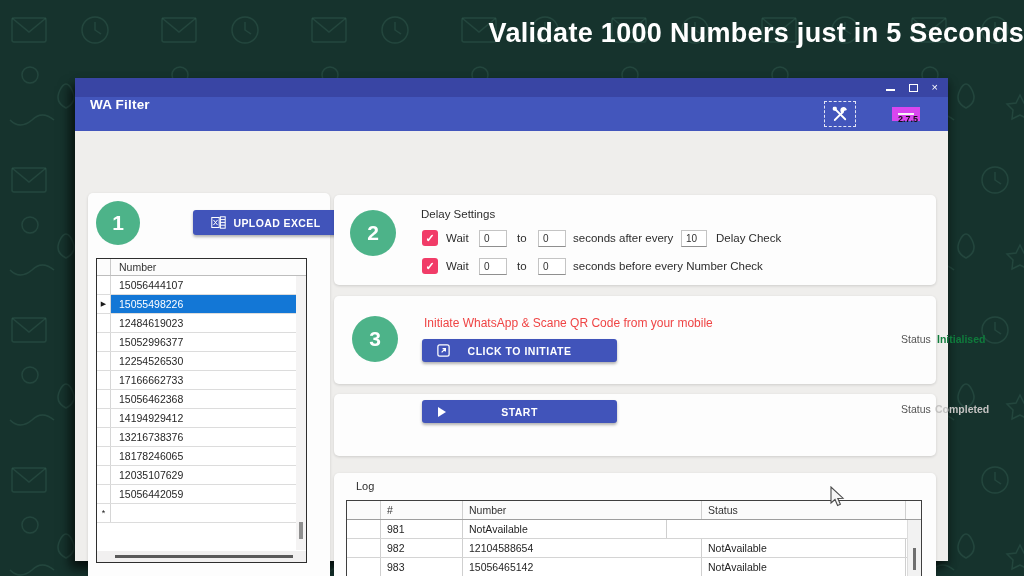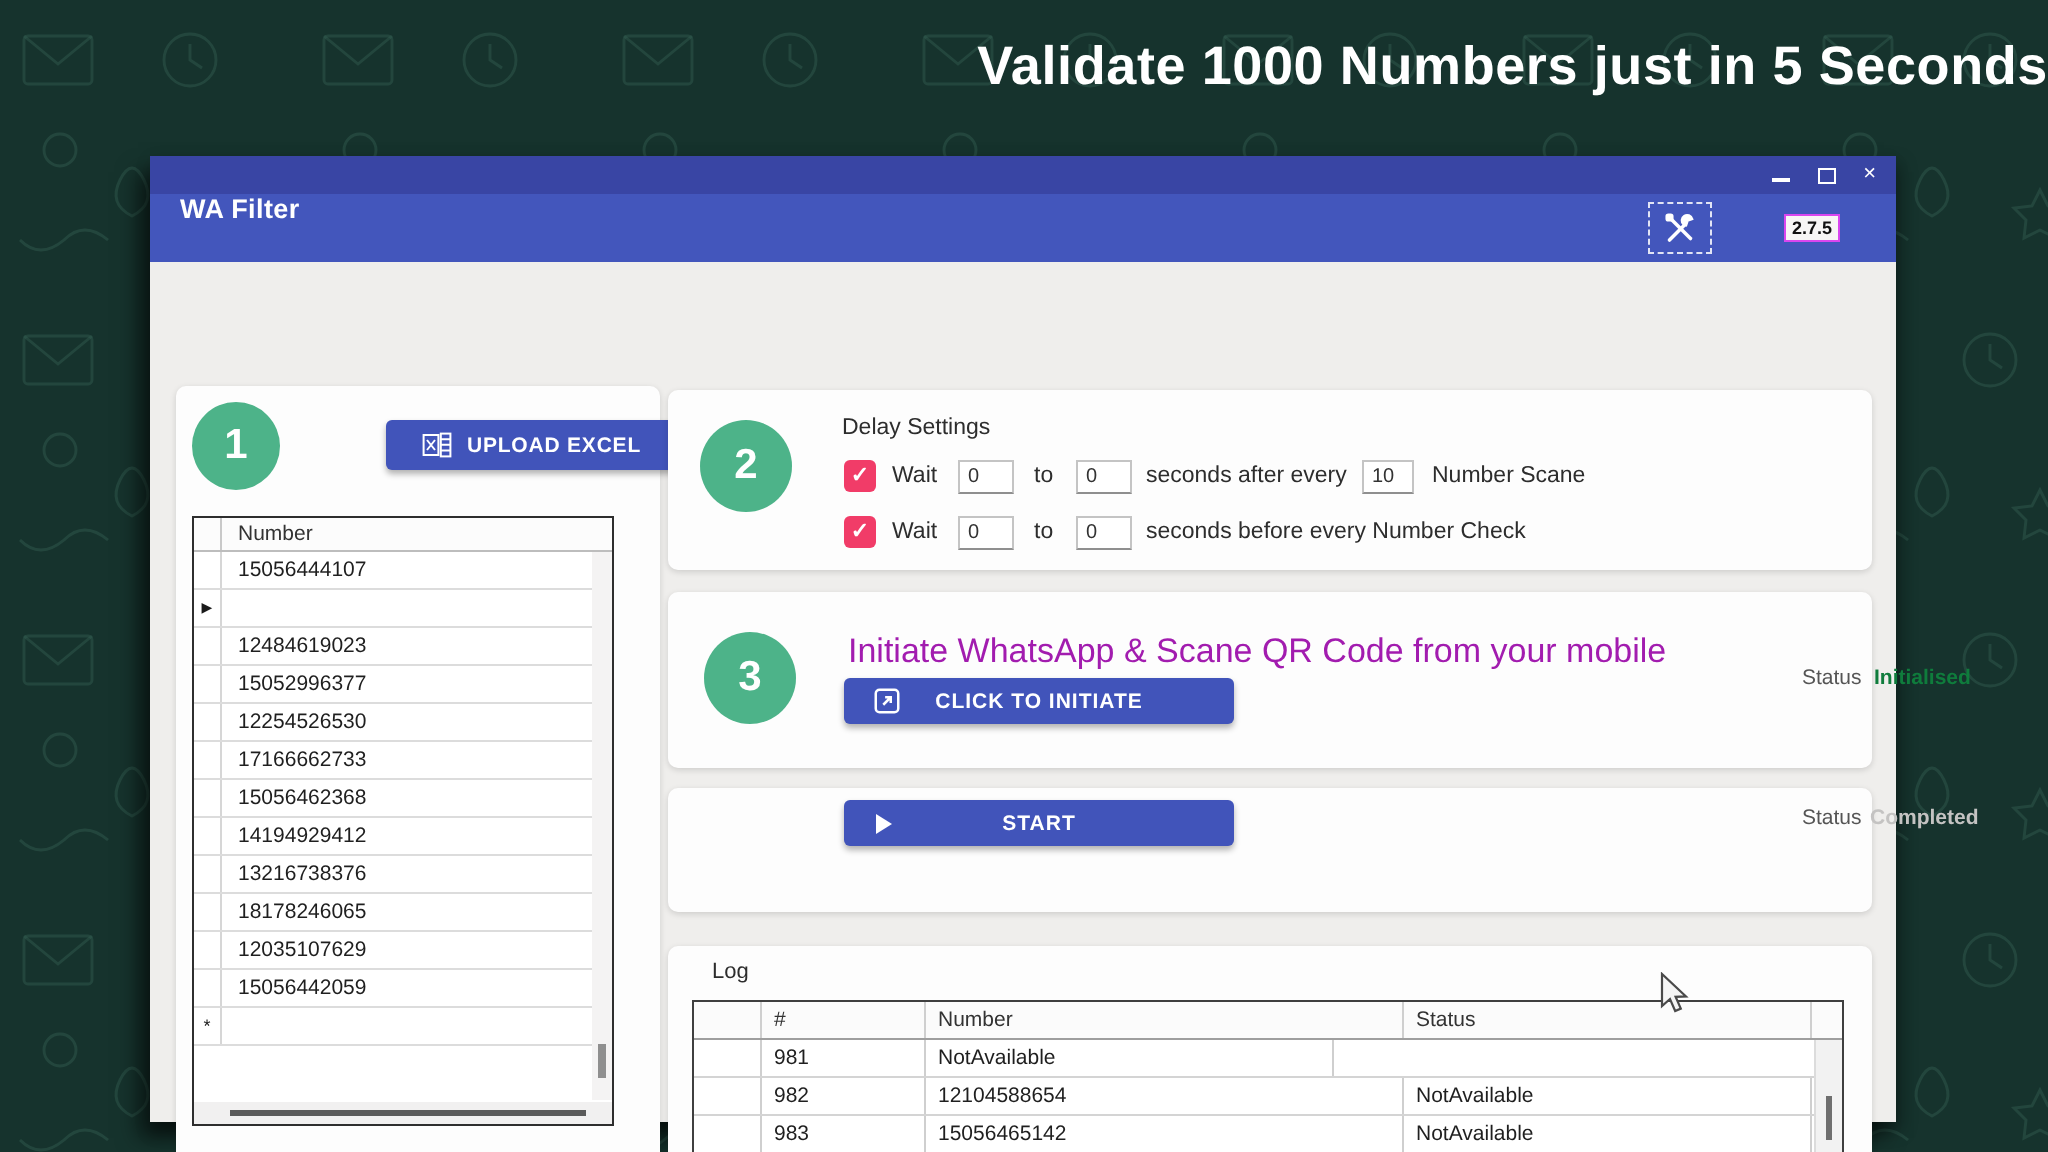--- a/index.html
+++ b/index.html
@@ -16,21 +16,21 @@
     box-shadow:-6px 8px 10px rgba(0,0,0,.55), 2px 4px 8px rgba(0,0,0,.35); background:#efeeec; }
   .win-strip { height:19px; background:#3945a4; display:flex; justify-content:flex-end; align-items:center; padding-right:10px; gap:14px; }
   .win-ctl { color:#fff; font-size:11px; line-height:1; cursor:default; }
   .ctl-min { width:9px; height:2px; background:#fff; margin-top:5px; }
   .ctl-max { width:9px; height:8px; border:1.6px solid #fff; }
   .win-toolbar { height:34px; background:#4356bc; position:relative; display:flex; align-items:flex-start; }
   .win-title { color:#fff; font-size:13.5px; font-weight:bold; margin-left:15px; letter-spacing:.2px; }
   .tools-box { position:absolute; right:92px; top:4px; width:32px; height:26px;
     border:1px dashed rgba(255,255,255,.85); display:flex; align-items:center; justify-content:center; }
   .version-box { position:absolute; right:28px; top:10px; width:28px; height:14px; background:#f7f6f5;
-    border:1px solid #d946ef; color:#111; font-size:9px; font-weight:bold; text-align:center; line-height:12px; }
+    border:6px solid #d946ef; color:#111; font-size:9px; font-weight:bold; text-align:center; line-height:12px; }
   .win-content { position:absolute; left:0; top:53px; right:0; bottom:0; background:#efeeec; }
 
   .card { position:absolute; background:#fdfdfd; border-radius:5px; box-shadow:0 1px 3px rgba(0,0,0,.14); }
 
   .step-circle { position:absolute; border-radius:50%; background:#4db389; color:#fff;
     display:flex; align-items:center; justify-content:center; font-size:21px; font-weight:bold; }
 
   
   .card-left { left:13px; top:62px; width:242px; height:398px; }
   .upload-btn { position:absolute; left:105px; top:17px; width:146px; height:25px; background:#4154ba;
@@ -57,21 +57,21 @@
   .delay-title { position:absolute; left:87px; top:13px; font-size:11.5px; color:#2d2d2d; }
   .chk { position:absolute; width:16px; height:16px; background:#f13c68; border-radius:3px; color:#fff;
     font-size:11px; font-weight:bold; text-align:center; line-height:16px; cursor:pointer; }
   .dlbl { position:absolute; font-size:11.5px; color:#2d2d2d; }
   .dinput { position:absolute; width:28px; height:17px; border:1px solid #c4c4c4; border-bottom:1px solid #8f8f8f;
     background:#fff; font-size:10px; color:#333; padding-left:4px; font-family:"Liberation Sans",sans-serif; }
   .dinput.wide { width:26px; }
 
   
   .card-init { left:259px; top:165px; width:602px; height:88px; }
-  .init-text { position:absolute; left:90px; top:20px; font-size:17px; color:#a21caf; }
+  .init-text { position:absolute; left:90px; top:20px; font-size:12px; color:#ef4444; }
   .action-btn { position:absolute; left:88px; top:43px; width:195px; height:23px; background:#4154ba; border:none;
     border-radius:3px; color:#fff; font-size:10.5px; font-weight:bold; letter-spacing:.5px;
     display:flex; align-items:center; justify-content:center; box-shadow:0 2px 3px rgba(0,0,0,.3); cursor:pointer; position:absolute; }
   .action-btn .btn-icon { position:absolute; left:14px; top:4px; }
   .status-label { position:absolute; font-size:10.5px; color:#555; }
   .status-green { position:absolute; font-size:10.5px; font-weight:bold; color:#0f7c3c; }
   .status-gray  { position:absolute; font-size:10.5px; font-weight:bold; color:#c4c3c2; }
 
   
   .card-start { left:259px; top:263px; width:602px; height:62px; }
@@ -165,20 +165,21 @@
           <div class="rh"></div>
           <div class="hc">Number</div>
         </div>
         <div id="numbers-grid-body">
             <div class="grid-row">
               <div class="rh"></div>
               <div class="cell">15056444107</div>
             </div>
             <div class="grid-row selected">
               <div class="rh">▶</div>
+              <div class="cell">15055498226</div>
             </div>
             <div class="grid-row">
               <div class="rh"></div>
               <div class="cell">12484619023</div>
             </div>
             <div class="grid-row">
               <div class="rh"></div>
               <div class="cell">15052996377</div>
             </div>
             <div class="grid-row">
@@ -232,21 +233,21 @@
       <div class="step-circle" style="left:16px; top:15px; width:46px; height:46px;">2</div>
       <div class="delay-title">Delay Settings</div>
 
       <span class="chk" style="left:88px; top:35px;"><span>✓</span></span>
       <span class="dlbl" style="left:112px; top:37px;">Wait</span>
       <input class="dinput" style="left: 145px; top: 35px;" value="0">
       <span class="dlbl" style="left:183px; top:37px;">to</span>
       <input class="dinput" style="left: 204px; top: 35px;" value="0">
       <span class="dlbl" style="left:239px; top:37px;">seconds after every</span>
       <input class="dinput wide" style="left: 347px; top: 35px;" value="10">
-      <span class="dlbl" style="left:382px; top:37px;">Number Scane</span>
+      <span class="dlbl" style="left:382px; top:37px;">Delay Check</span>
 
       <span class="chk" style="left:88px; top:63px;"><span>✓</span></span>
       <span class="dlbl" style="left:112px; top:65px;">Wait</span>
       <input class="dinput" style="left: 145px; top: 63px;" value="0">
       <span class="dlbl" style="left:183px; top:65px;">to</span>
       <input class="dinput" style="left: 204px; top: 63px;" value="0">
       <span class="dlbl" style="left:239px; top:65px;">seconds before every Number Check</span>
     </div>
 
     <div class="card card-init">

